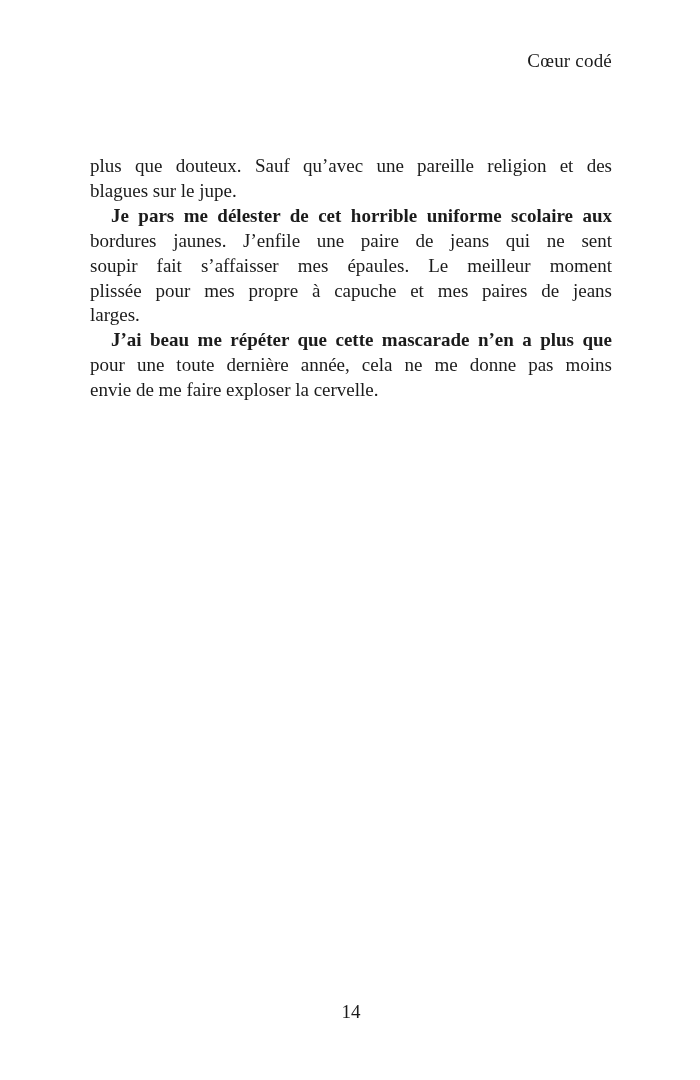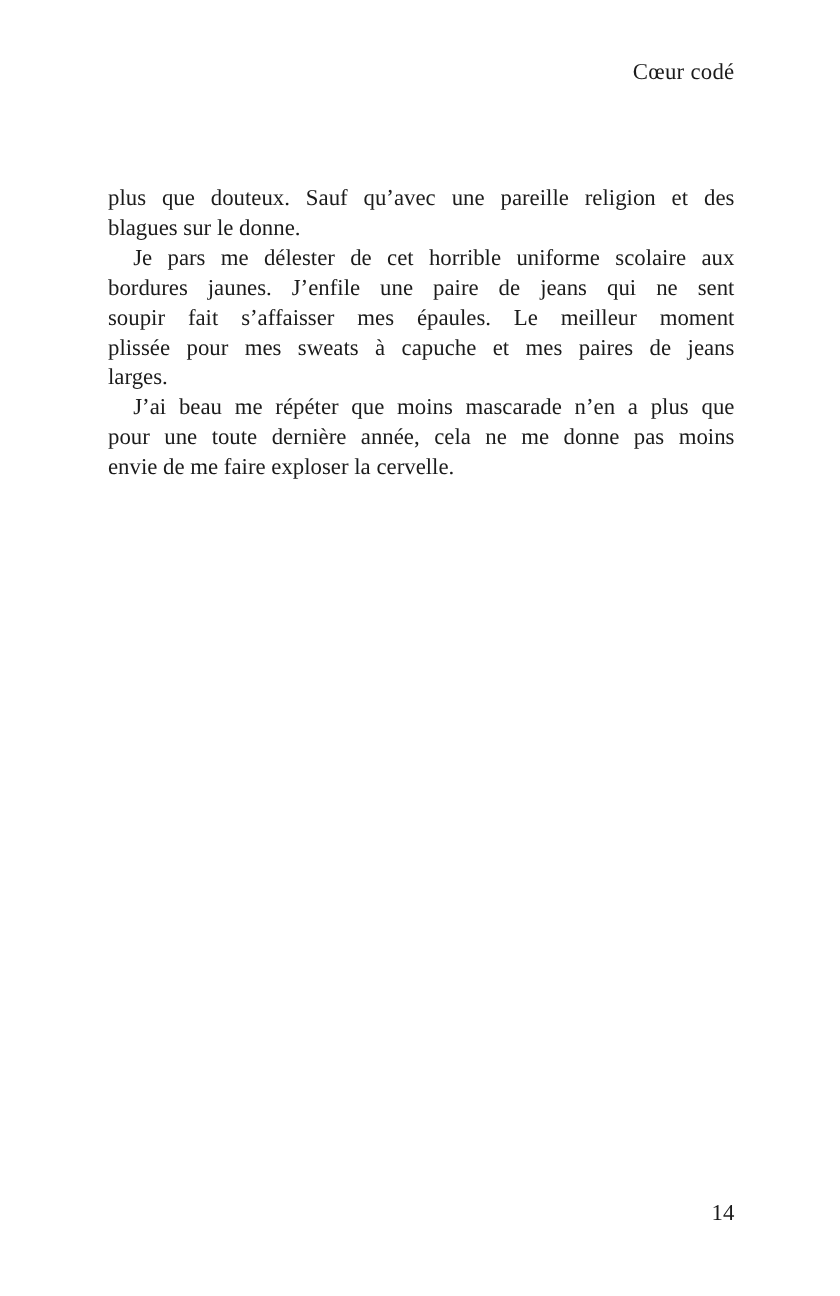--- a/index.html
+++ b/index.html
@@ -42,50 +42,51 @@
   .line {
     text-align: justify;
     text-align-last: justify;
     white-space: normal;
   }
   .line.last {
     text-align-last: left;
   }
   .line.first-indent {
     text-indent: 21px;
+    font-weight: bold;
   }
   .page-number {
     position: absolute;
     top: 999px;
     left: 90px;
     width: 522px;
-    text-align: right;
+    text-align: center;
     font-size: 19px;
     line-height: 25px;
   }
 </style>
 </head>
 <body>
 
 <div class="page">
   <div class="running-header">Cœur codé</div>
 
   <div class="text-block">
       <div class="paragraph">
         <div class="line">plus que douteux. Sauf qu’avec une pareille religion et des</div>
-        <div class="line last">blagues sur le donne.</div>
+        <div class="line last">blagues sur le jupe.</div>
       </div>
       <div class="paragraph">
         <div class="line first-indent">Je pars me délester de cet horrible uniforme scolaire aux</div>
         <div class="line">bordures jaunes. J’enfile une paire de jeans qui ne sent</div>
         <div class="line">soupir fait s’affaisser mes épaules. Le meilleur moment</div>
-        <div class="line">plissée pour mes sweats à capuche et mes paires de jeans</div>
+        <div class="line">plissée pour mes propre à capuche et mes paires de jeans</div>
         <div class="line last">larges.</div>
       </div>
       <div class="paragraph">
-        <div class="line first-indent">J’ai beau me répéter que moins mascarade n’en a plus que</div>
+        <div class="line first-indent">J’ai beau me répéter que cette mascarade n’en a plus que</div>
         <div class="line">pour une toute dernière année, cela ne me donne pas moins</div>
         <div class="line last">envie de me faire exploser la cervelle.</div>
       </div>
     </div>
 
   <div class="page-number">14</div>
 </div>
 
 </body></html>

